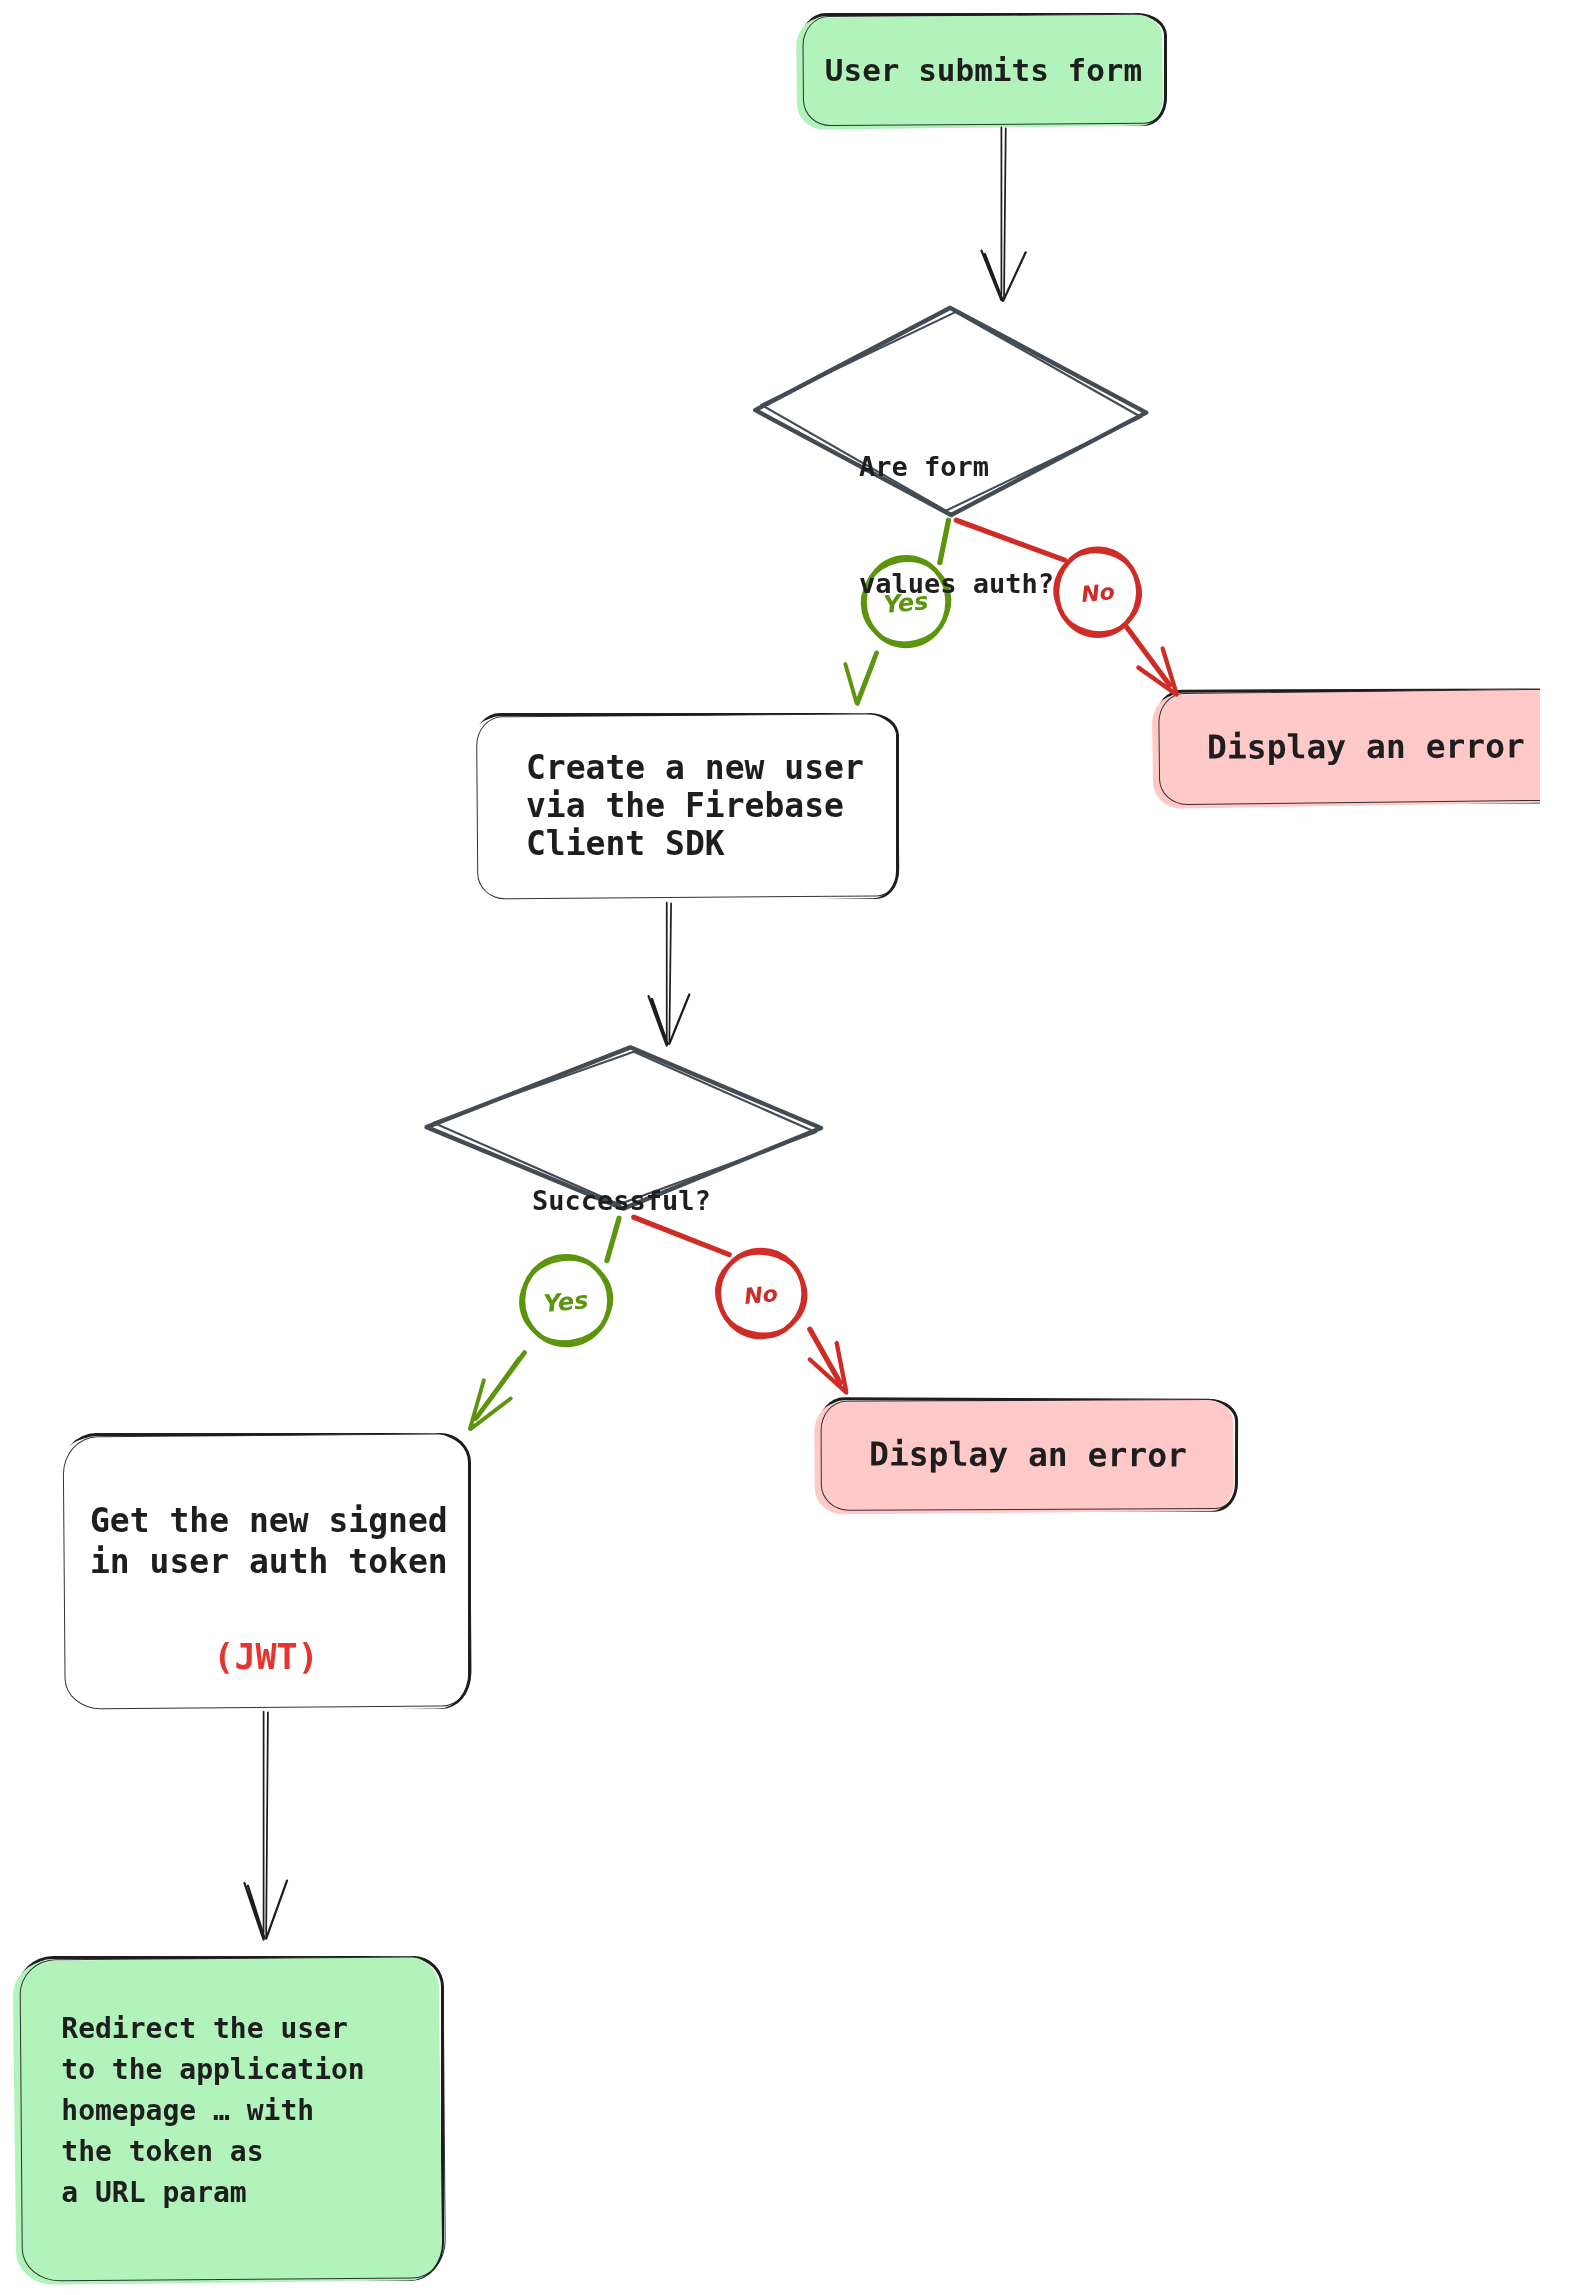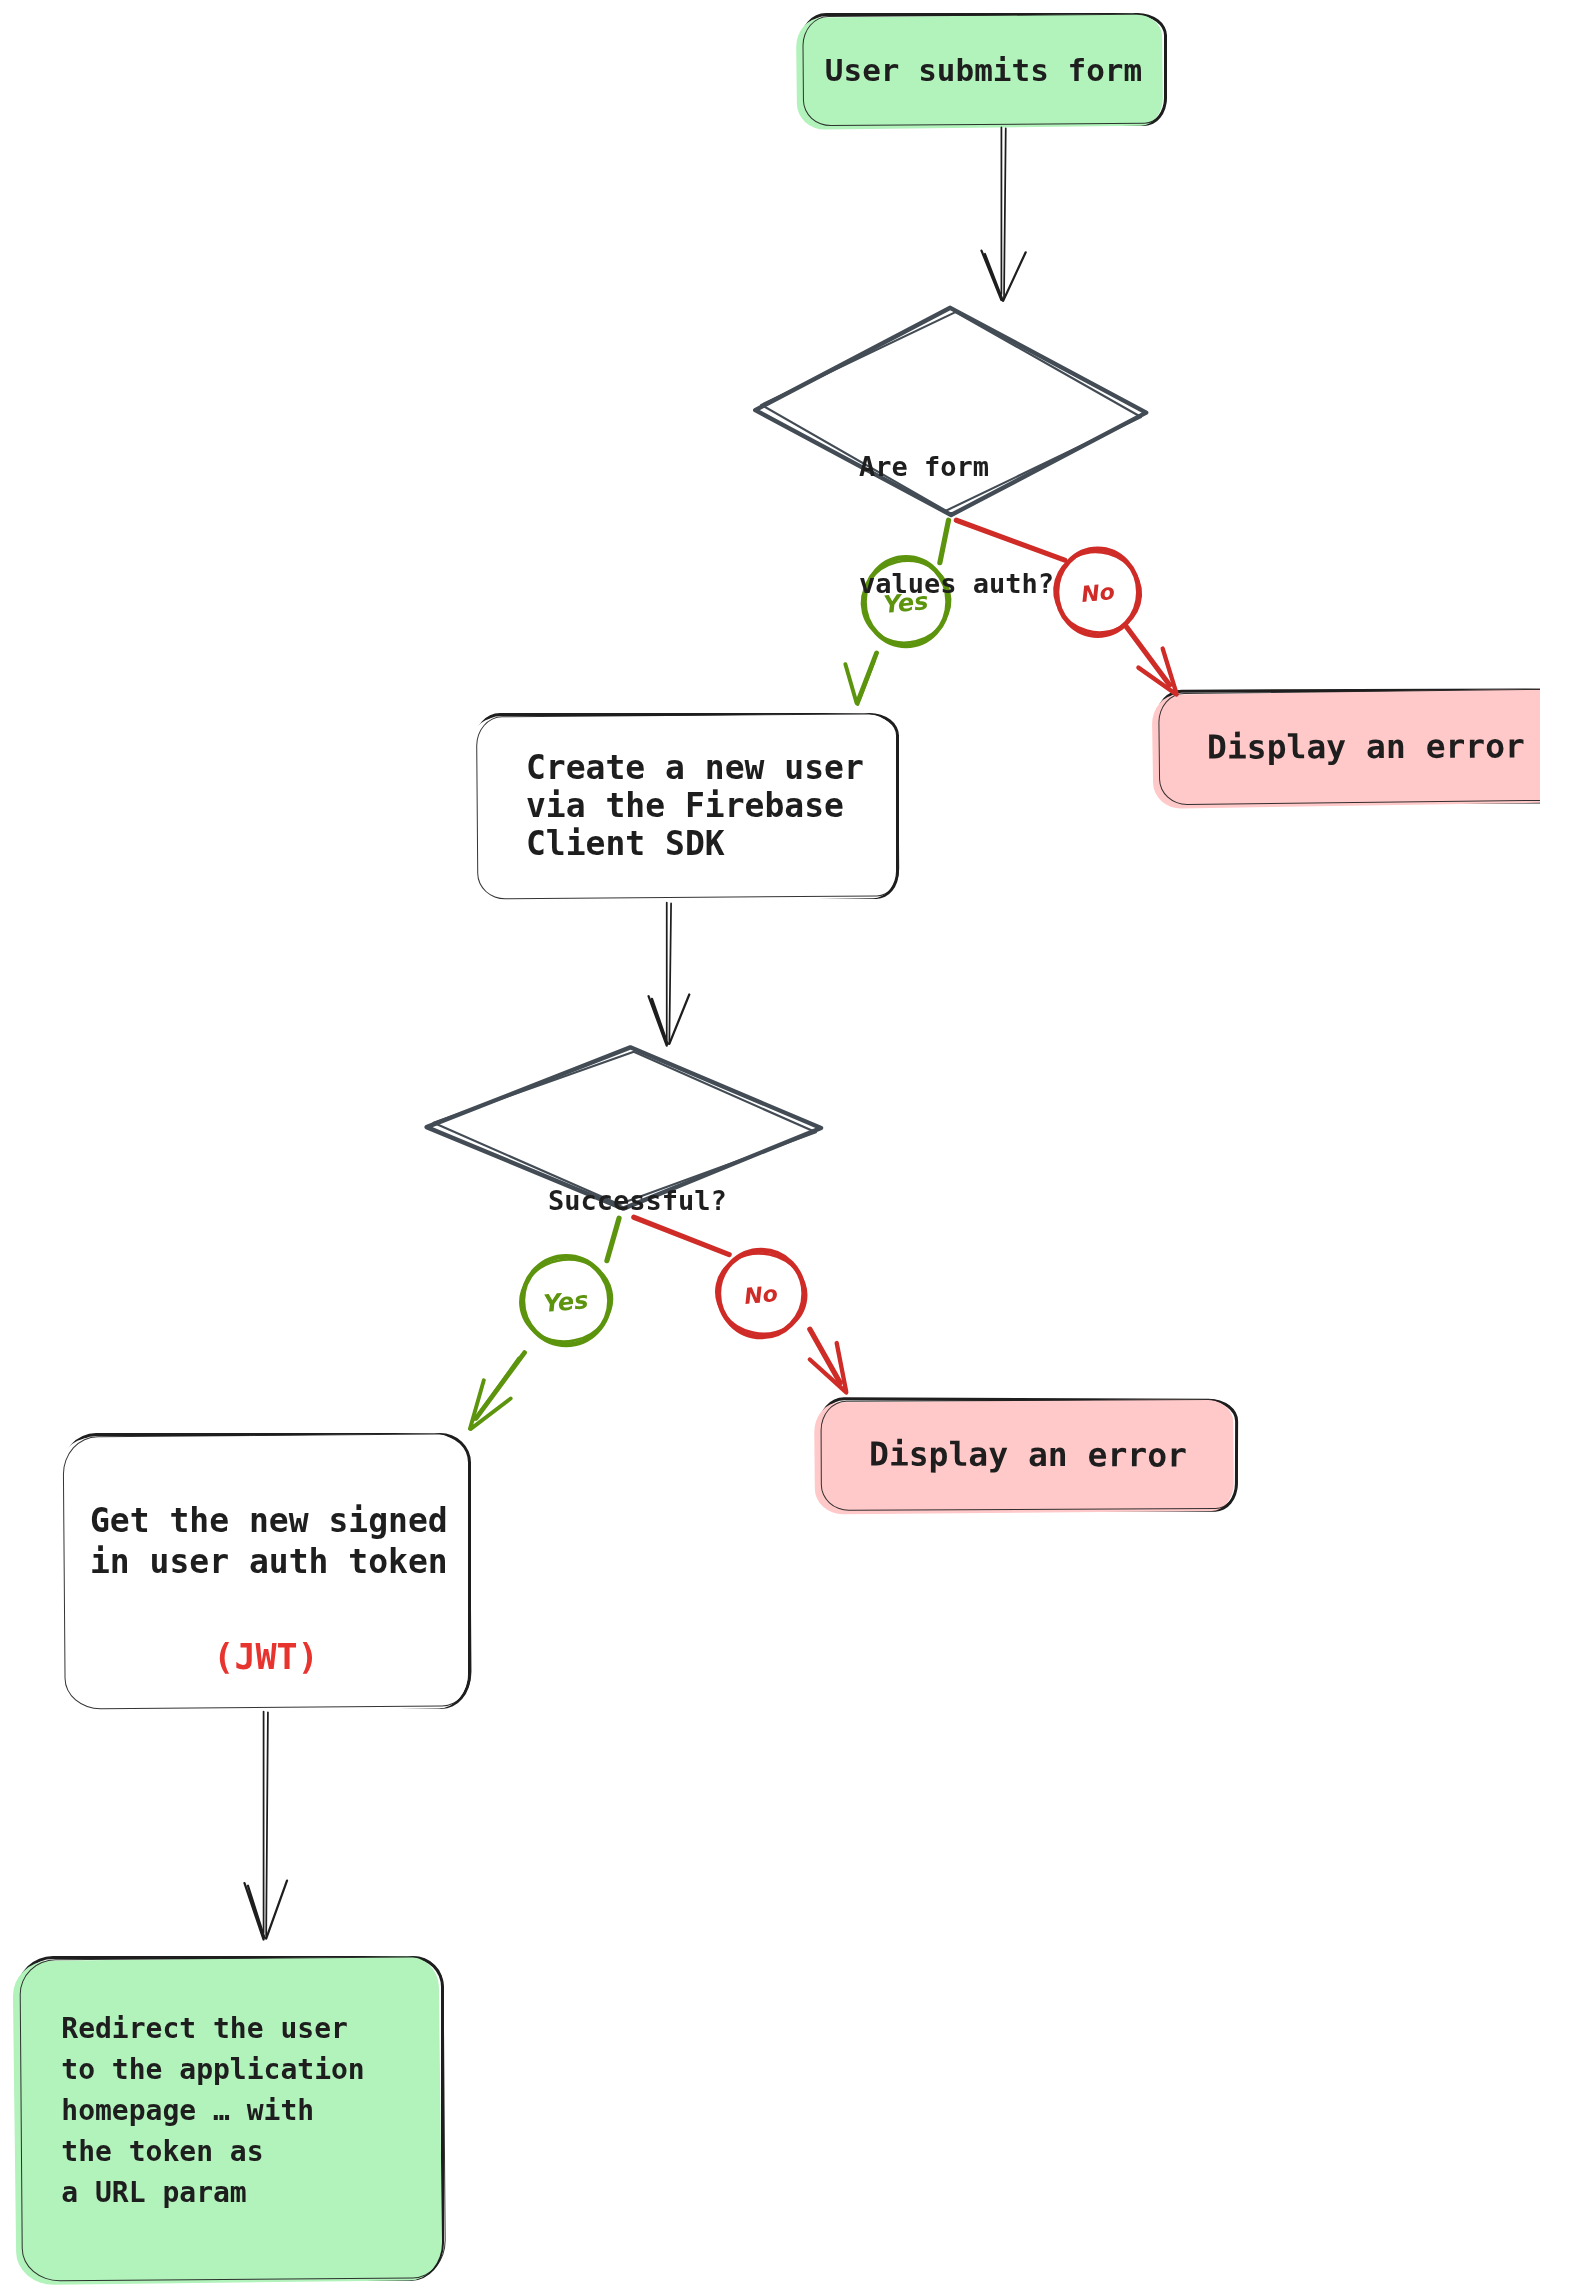--- a/index.html
+++ b/index.html
@@ -58,21 +58,21 @@
   .jwt-note{
     position:absolute;left:0;right:0;top:201px;
     text-align:center;font-size:35px;font-weight:bold;
     color:var(--jwt_red);
   }
   
   .free-label{
     position:absolute;z-index:3;font-weight:bold;white-space:pre;
   }
   #label-form-valid{left:859px;top:369px;font-size:27px;line-height:39px;}
-  #label-successful{left:532px;top:1103px;font-size:27px;line-height:39px;margin-left:16px;}
+  #label-successful{left:532px;top:1103px;font-size:27px;line-height:39px;}
   .edge-label{
     position:absolute;z-index:3;
     font-family:"DejaVu Sans", sans-serif;font-style:italic;font-weight:600;
     transform:translate(-50%,-50%) rotate(-5deg);
     white-space:pre;
   }
   .edge-yes{color:var(--green_stroke);font-size:24px;}
   .edge-no{color:var(--red_stroke);font-size:22px;}
   #label-yes-1{left:906px;top:603px;}
   #label-no-1{left:1098px;top:593px;}

